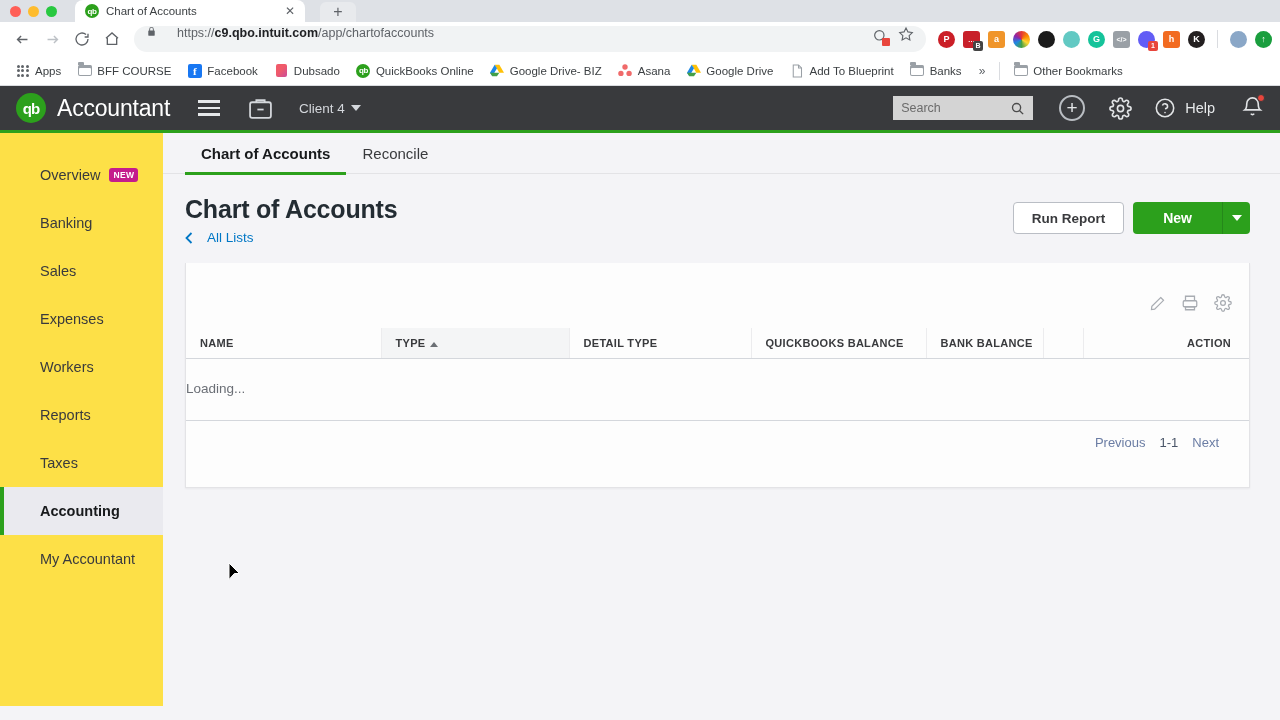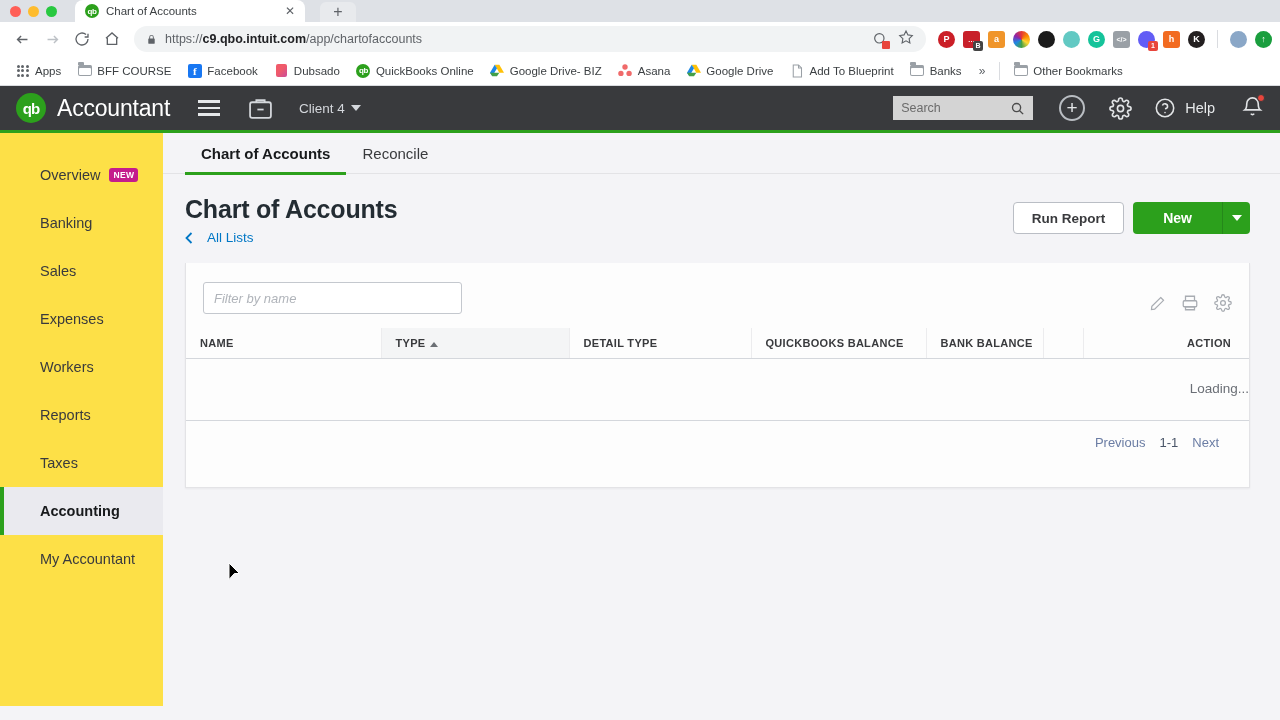--- a/index.html
+++ b/index.html
@@ -56,22 +56,22 @@
     padding: 0 8px;
   }
   .nav-btn {
     width: 28px; height: 28px; display: flex;
     align-items: center; justify-content: center;
     color: #5f6368; flex: none;
   }
   .nav-btn.disabled { color: #bdc1c6; }
   .omnibox {
     flex: 1; height: 26px; background: #f1f3f4;
-    border-radius: 13px; display: flex; align-items: center;
-    padding: 0 12px; gap: 8px; margin: 0 6px; min-width: 0;
+    border-radius: 13px; display: flex; align-items: flex-start;
+    padding: 0 12px; gap: 20px; margin: 0 6px; min-width: 0;
   }
   .omnibox-url {
     font-size: 12.5px; color: #5f6368; white-space: nowrap;
     overflow: hidden; flex: 1;
   }
   .omnibox-url b { color: #202124; font-weight: 600; }
   .omni-icons { display: flex; align-items: center; gap: 10px; }
   .ext-icons { display: flex; align-items: center; gap: 8px; padding-left: 4px; }
   .ext {
     width: 17px; height: 17px; border-radius: 50%;
@@ -273,21 +273,21 @@
   th.sorted { background: #f4f5f6; }
   th.num { text-align: left; }
   th.action { text-align: right; padding-right: 18px; }
   .sort-asc {
     display: inline-block; margin-left: 5px;
     width: 0; height: 0; border-left: 4px solid transparent;
     border-right: 4px solid transparent; border-bottom: 5px solid #6b6f74;
     vertical-align: middle;
   }
   .loading-row td {
-    text-align: right; font-size: 13.5px; color: #6b6f76;
+    text-align: left; font-size: 13.5px; color: #6b6f76;
     padding: 22px 0 24px; border-bottom: 1px solid #d4d7dc;
   }
   .pager {
     display: flex; justify-content: flex-end; align-items: center;
     gap: 14px; padding: 14px 30px 0 0; font-size: 13px;
   }
   .pager a { color: #6b7da4; }
   .pager .cur { color: #4a5568; }
 
   .cursor-arrow { position: absolute; left: 228px; top: 562px; }
@@ -584,23 +584,20 @@
           <div class="btn-primary">New</div>
           <div class="btn-primary-caret">
             <span class="caret-w"></span>
           </div>
         </div>
       </div>
     </div>
 
     <div class="card">
       <div class="card-top">
-        <div class="filter-input">
-          <span>Filter by name</span>
-        </div>
         <div class="card-top-spacer"></div>
         <div class="table-tools">
           <span>
             <svg width="17" height="17" viewBox="0 0 24 24" fill="none" stroke="#a8acb2" stroke-width="1.7">
                 <path d="M16.5 3.5l4 4L8 20l-4.5.5L4 16z"></path>
               </svg>
           </span>
           <span>
             <svg width="18" height="18" viewBox="0 0 24 24" fill="none" stroke="#a8acb2" stroke-width="1.7">
                 <path d="M6 9V3h12v6"></path>

